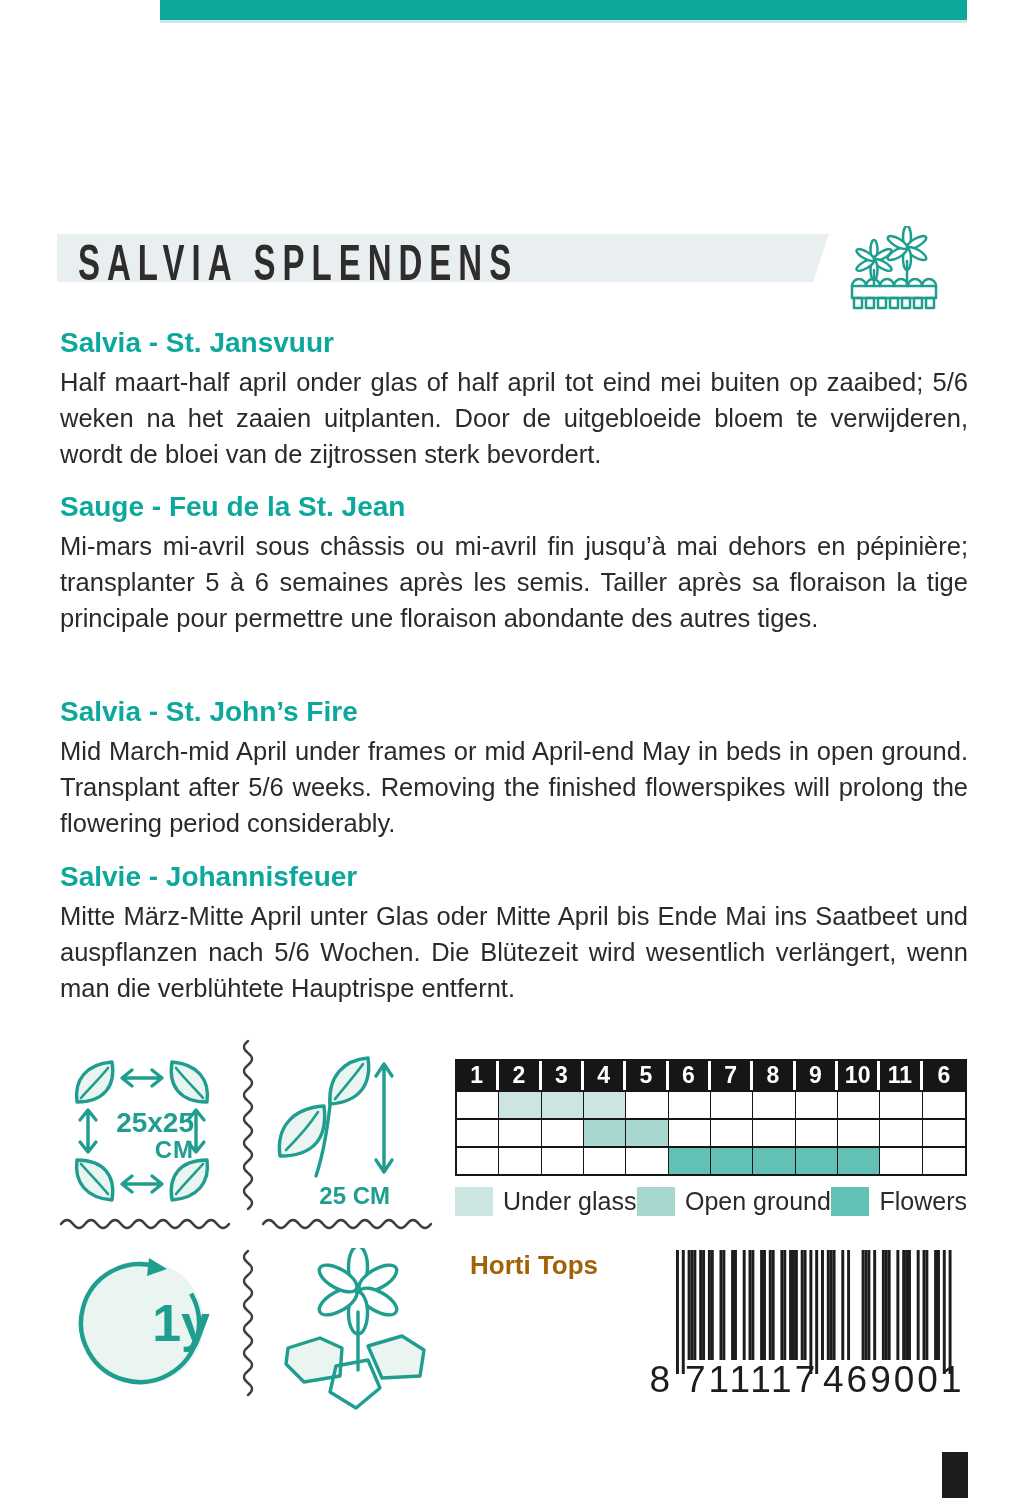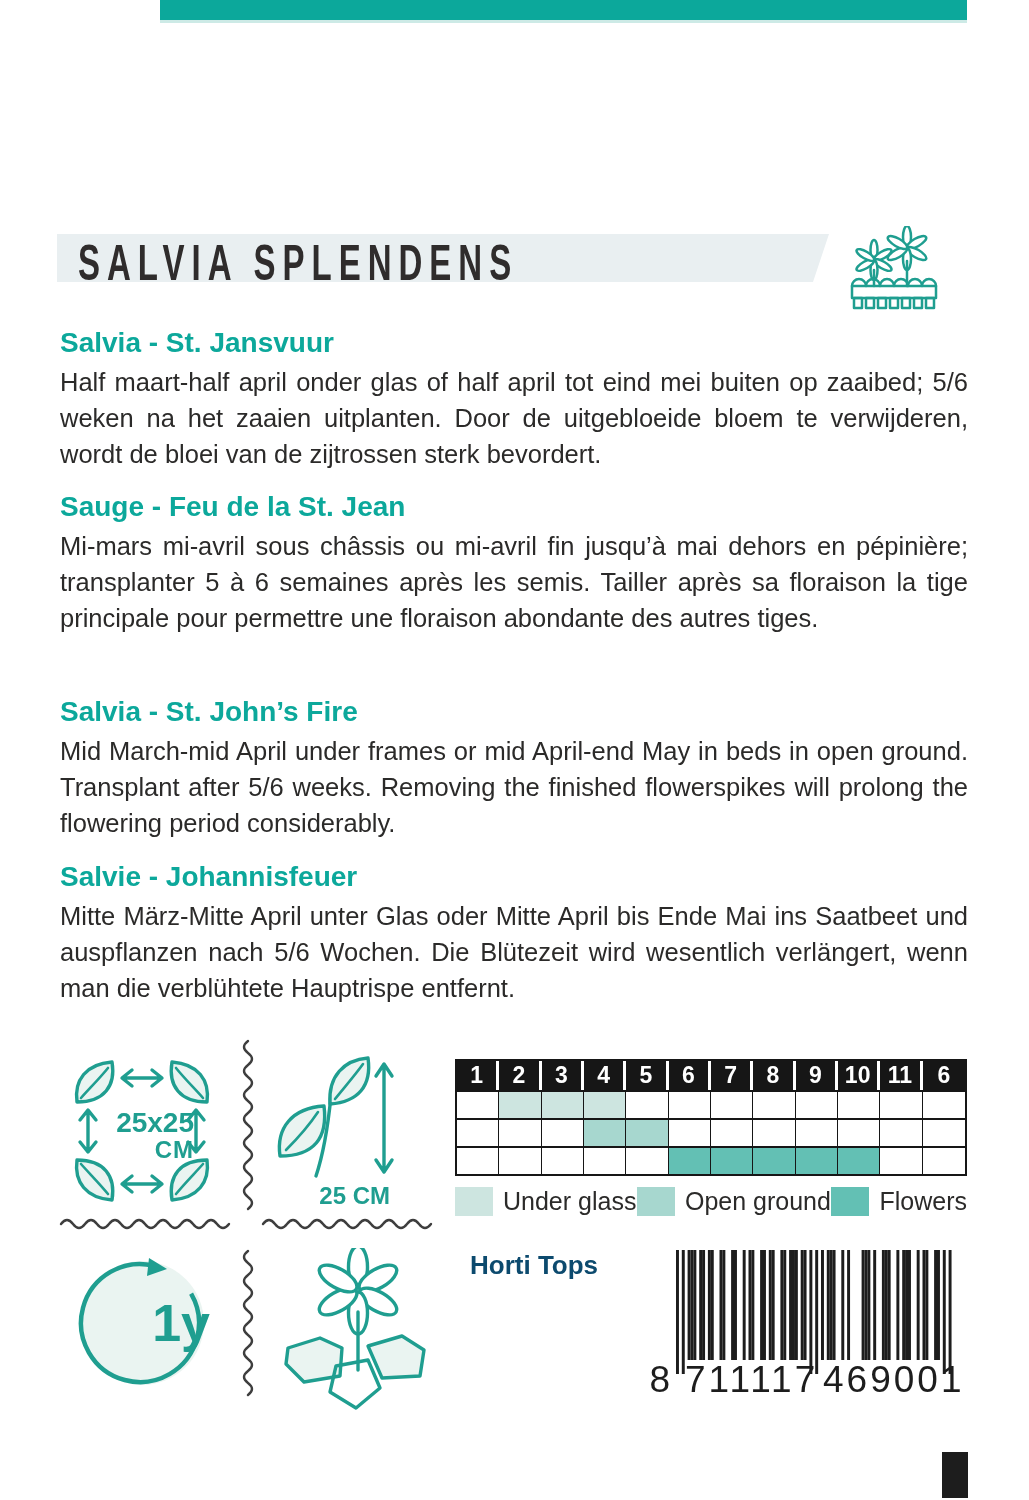--- a/index.html
+++ b/index.html
@@ -52,21 +52,21 @@
   .cal-cell{height:28px;border-top:2px solid var(--cal-border);border-right:1.6px solid var(--cal-border)}
   .cal-cell:last-child{border-right:none}
 
   .legend{position:absolute;left:455px;top:1184px;width:512px;height:32px;
     display:flex;justify-content:space-between;align-items:flex-end}
   .legend-item{display:flex;align-items:center;gap:10px}
   .legend-chip{display:inline-block;width:38px;height:29px}
   .legend-label{font-size:25px;color:var(--text)}
 
   .dist{position:absolute;left:470px;top:1250px;width:210px}
-  .dist-name{font-size:26px;font-weight:700;line-height:30px;color:#0c4a6e}
+  .dist-name{font-size:26px;font-weight:700;line-height:30px;color:#a16207}
   .dist-line{font-size:23px;line-height:27px;color:#1d1d1d}
 
   .barcode-svg{position:absolute;left:676px;top:1250px}
   .bc-digit{position:absolute;top:1359px;font-size:37px;color:#1d1d1d;letter-spacing:3px}
   .bc-lead{left:634px;width:36px;text-align:right;letter-spacing:0}
   .bc-left{left:685px;width:120px;text-align:left}
   .bc-right{left:823px;width:120px;text-align:center}
 
   .reg-mark{position:absolute;left:942px;top:1452px;width:26px;height:46px;background:#1d1d1d}
 </style>

